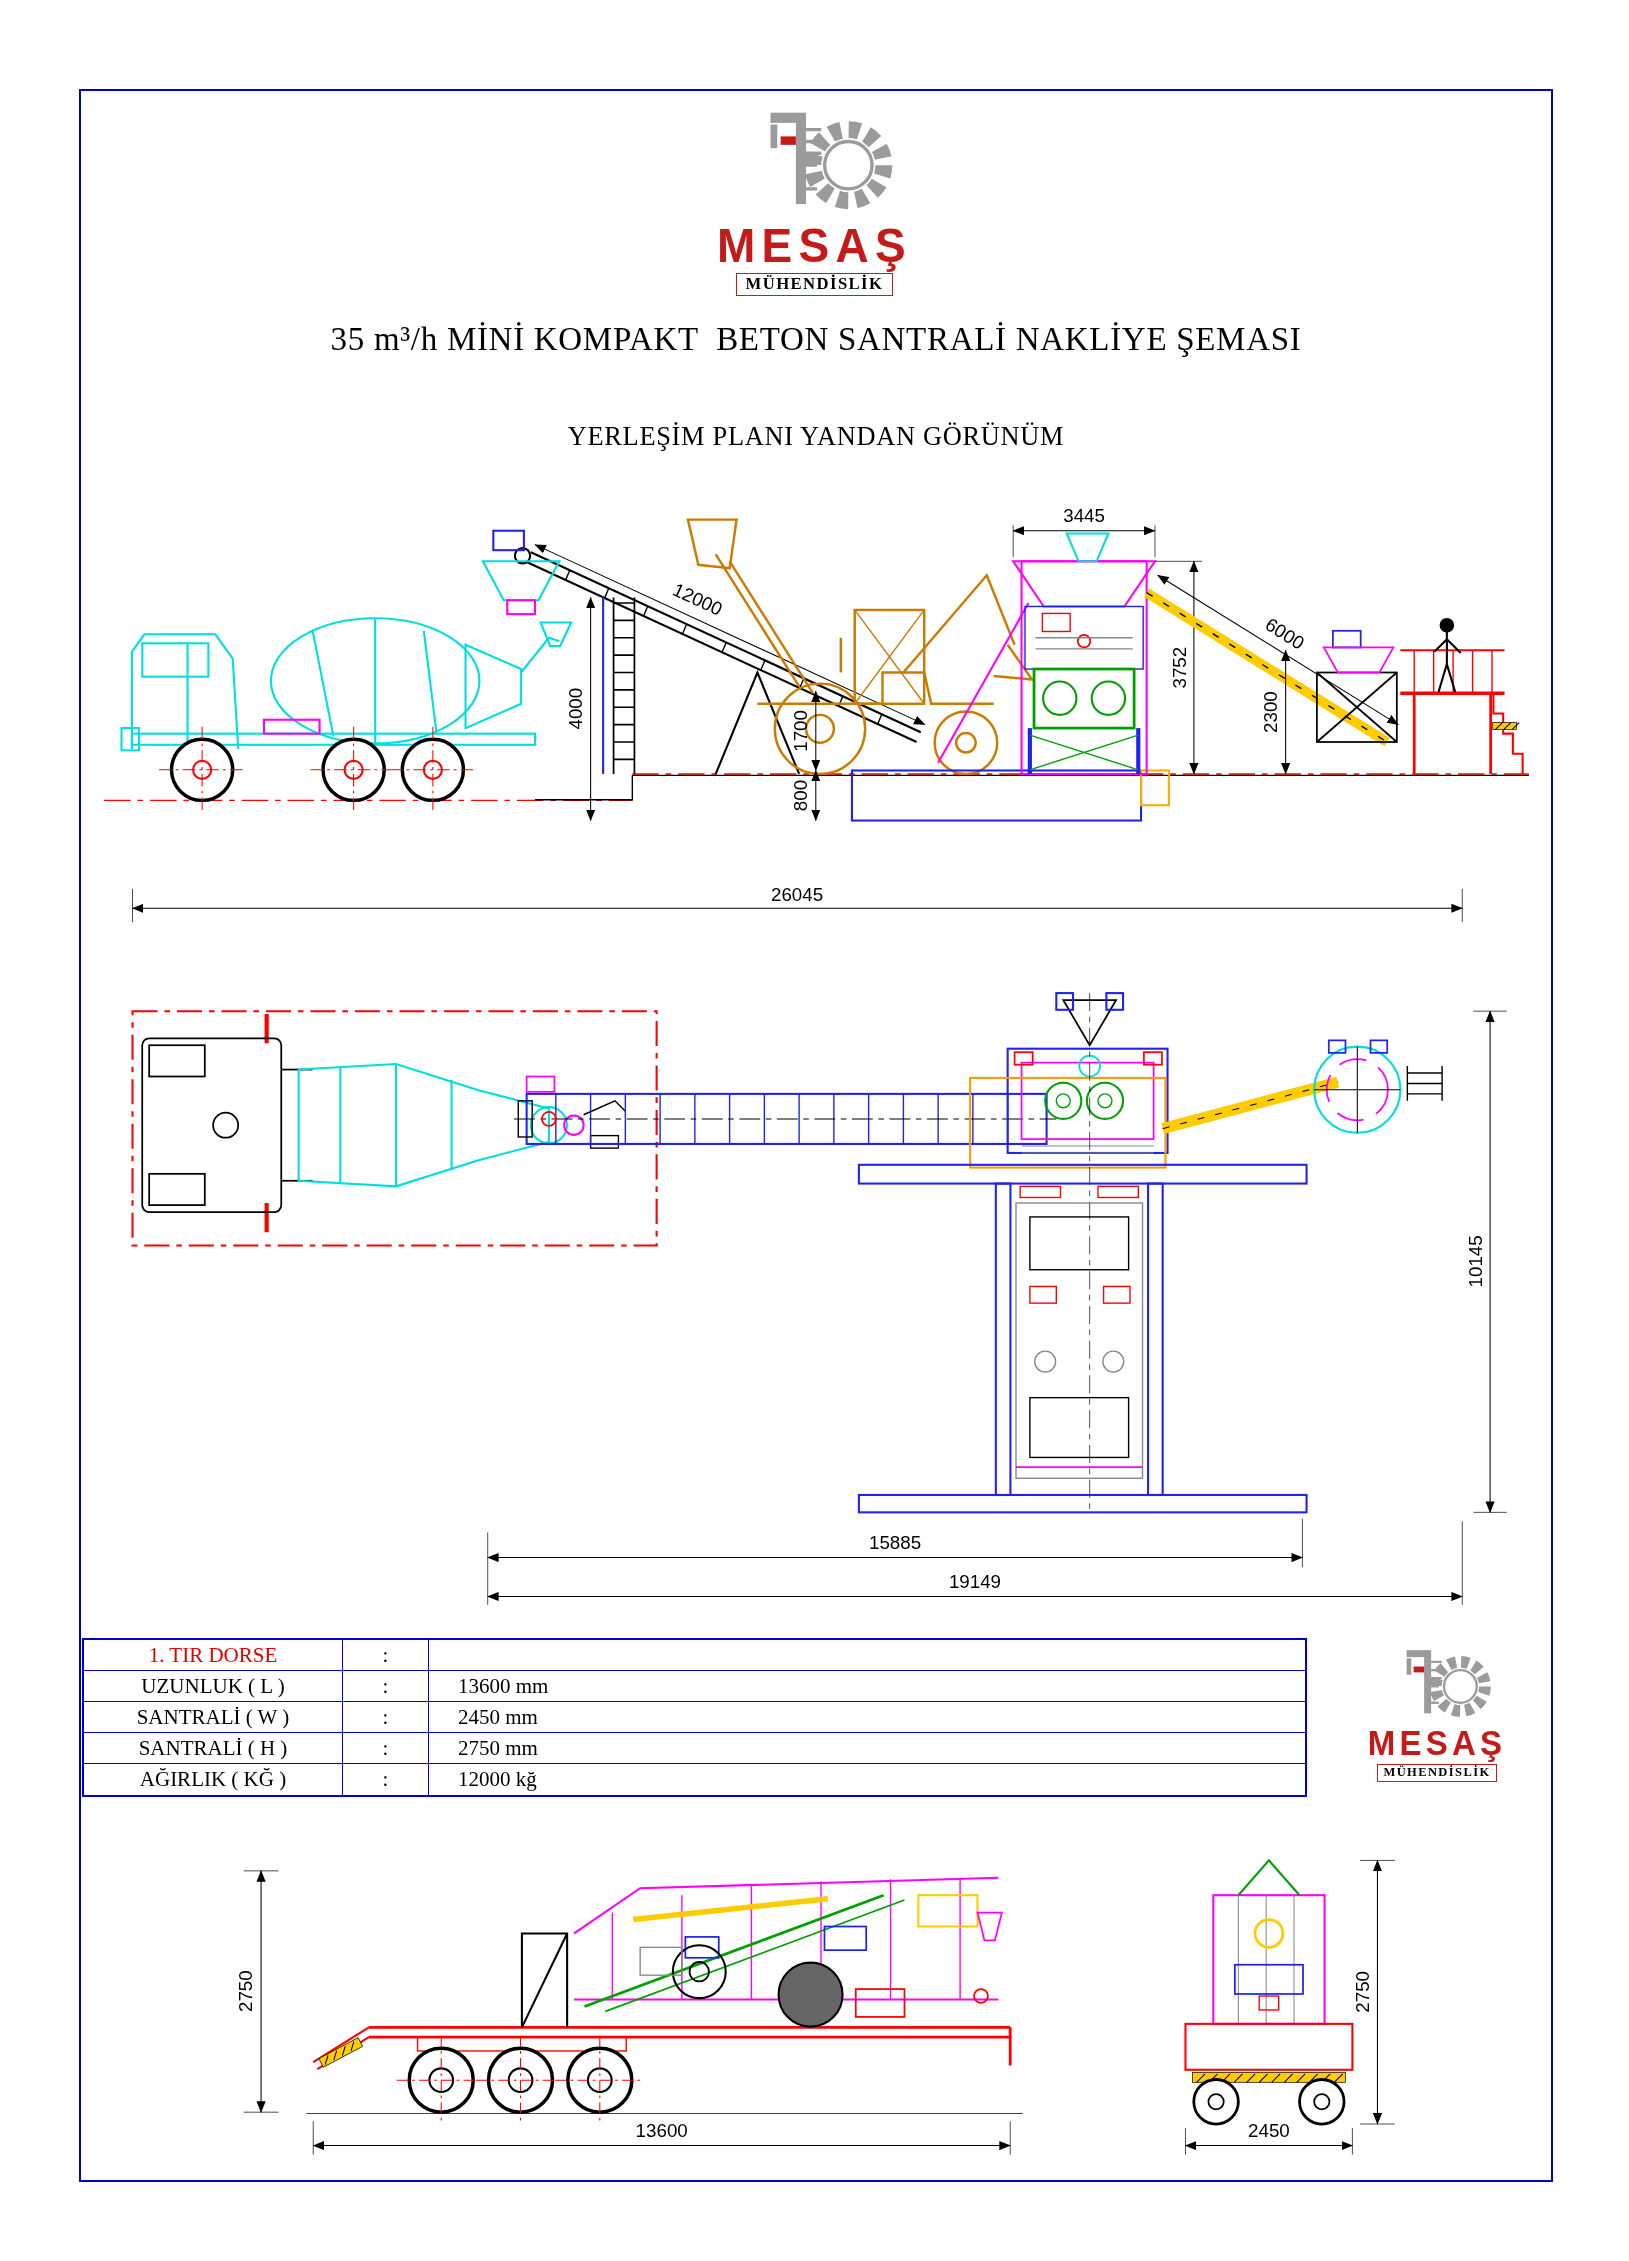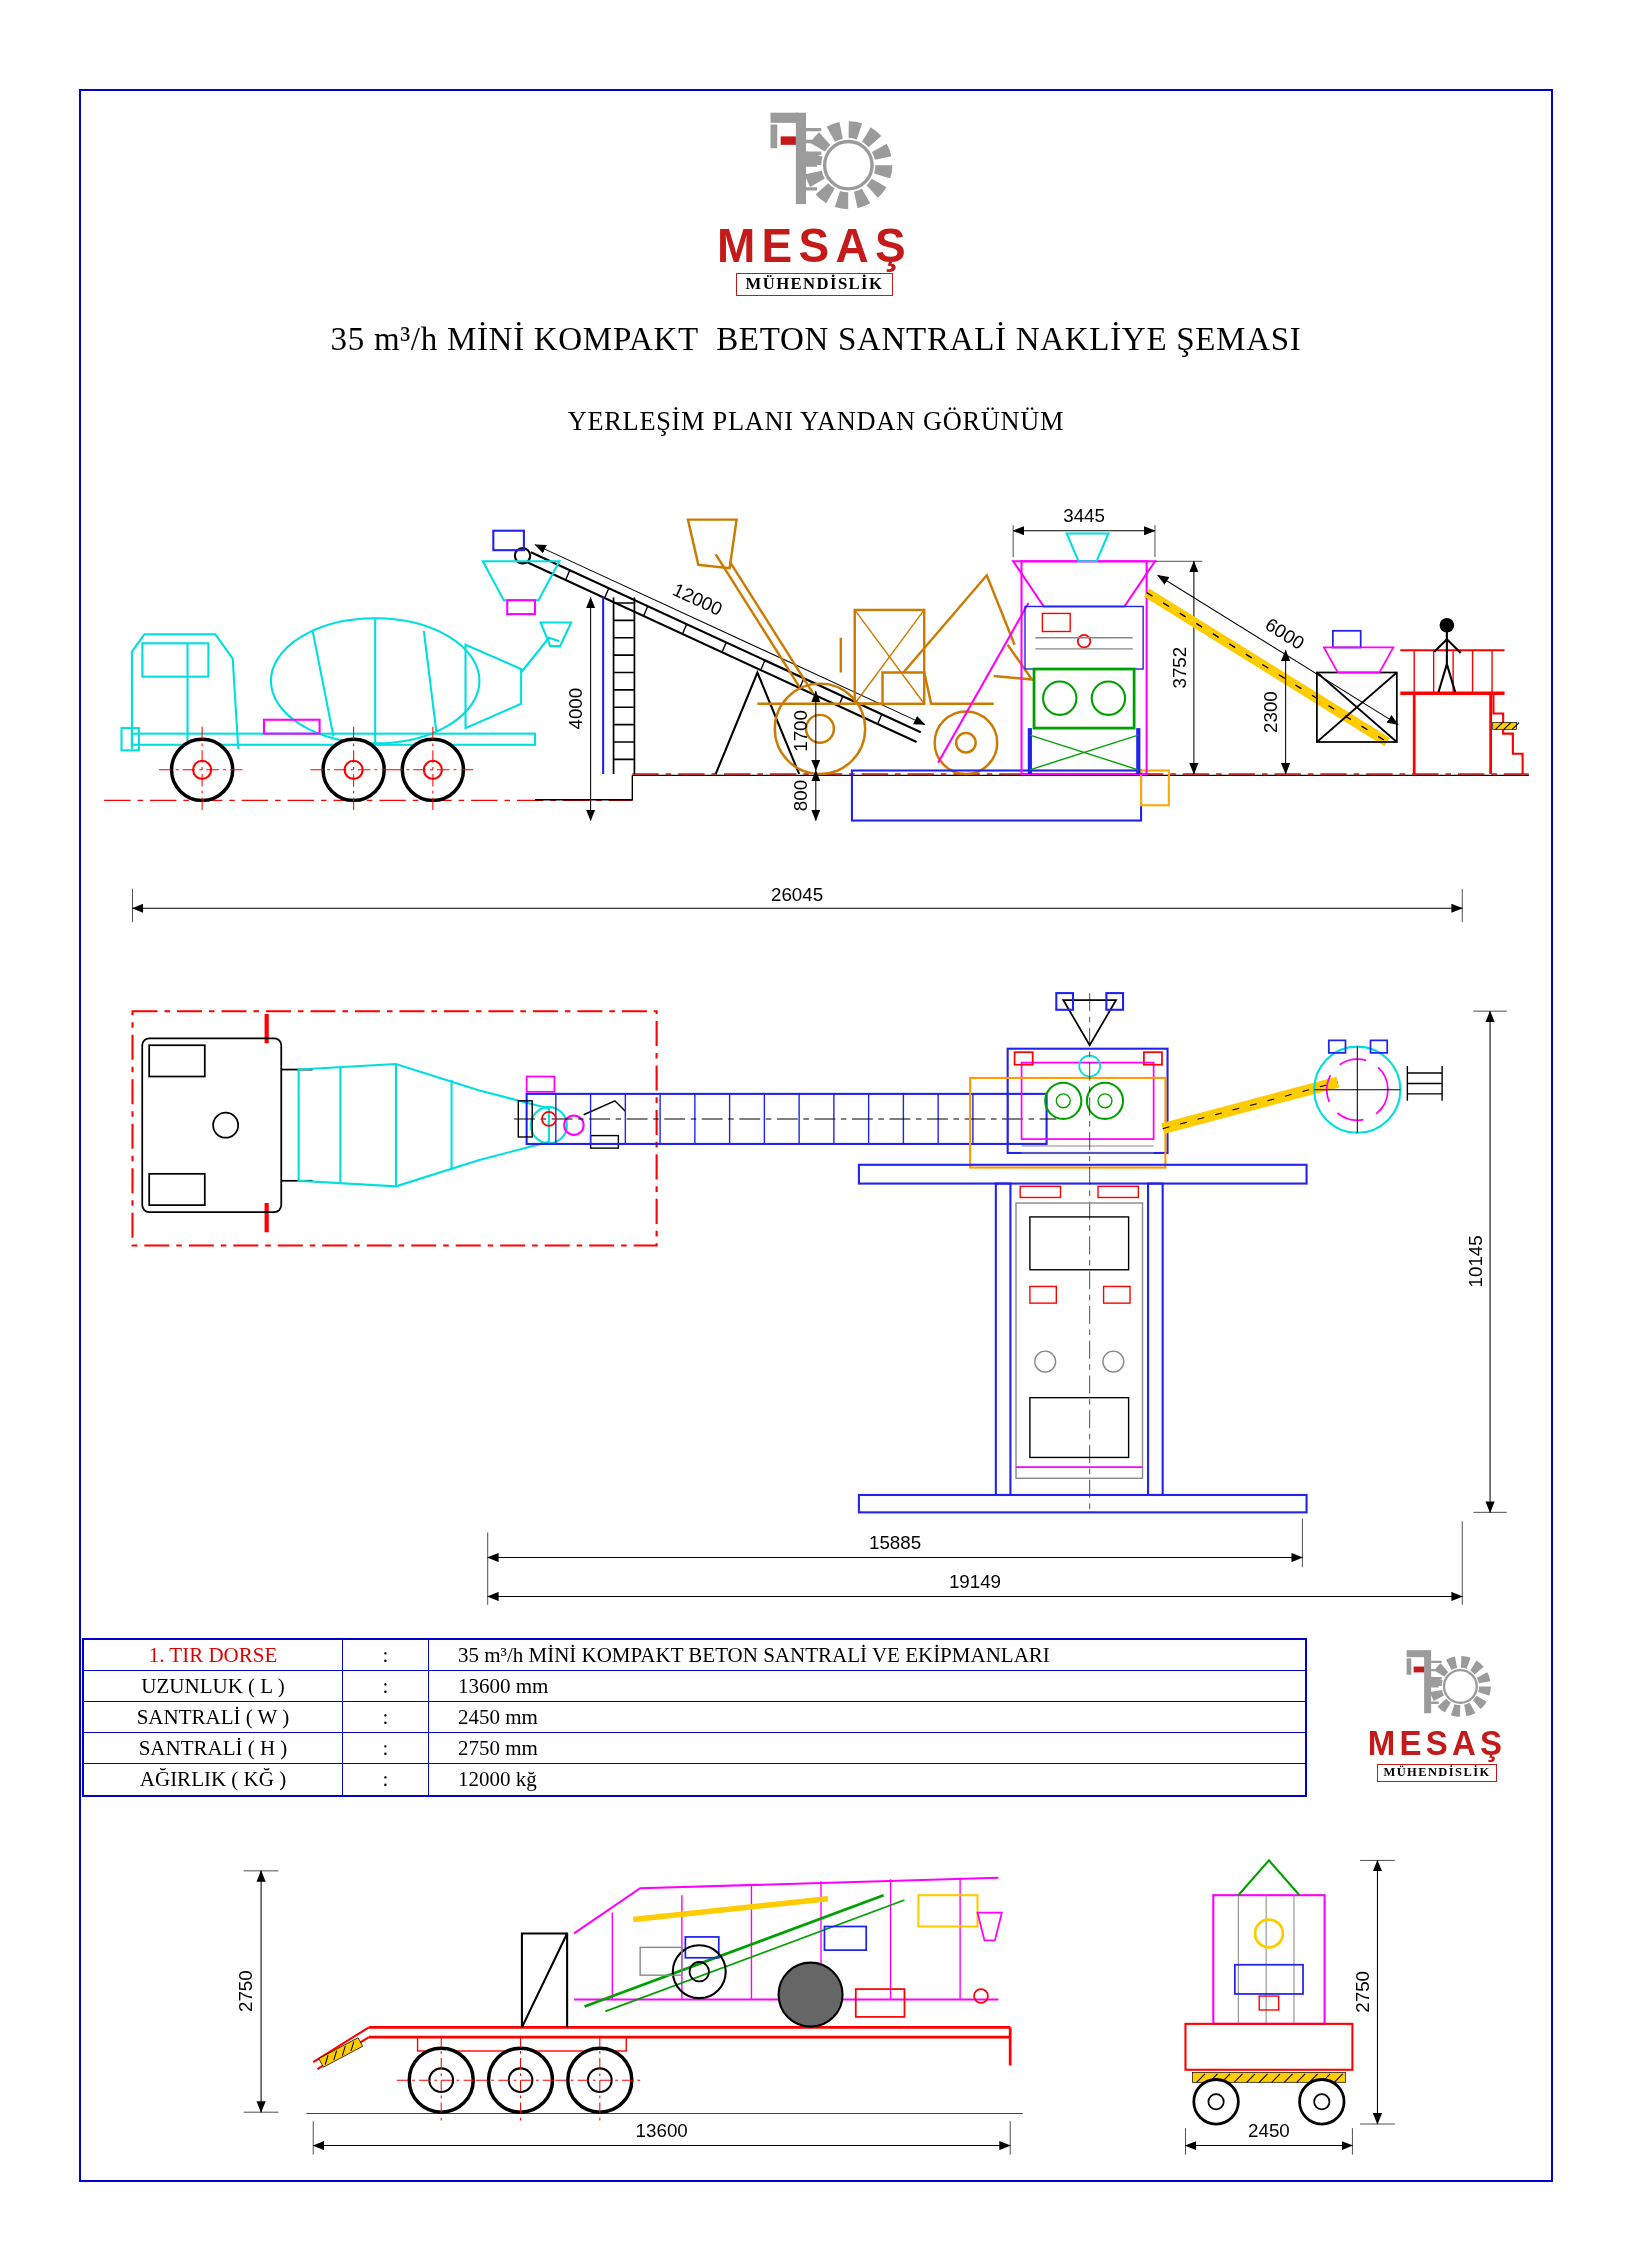--- a/index.html
+++ b/index.html
@@ -32,21 +32,21 @@
   .logo-small .logo-sub { font-size:12.5px; padding:0.7px 5.6px; }
   
   .title {
     position:absolute; left:79px; width:1474px; top:321px; text-align:center;
     font-size:33px; white-space:pre-wrap; letter-spacing:0.7px;
   }
   .subhead {
     position:absolute; left:79px; width:1474px; text-align:center;
     font-size:26.4px; letter-spacing:0.7px;
   }
-  .subhead-1 { top:406px; }
+  .subhead-1 { top:421px; }
   .subhead-2 { top:929px; }
   
   .drw { position:absolute; }
   #side-view   { left:104px; top:464px;  width:1425px; height:417px; }
   #dim-strip   { left:104px; top:883px; width:1425px; height:45px; }
   #top-view    { left:104px; top:972px; width:1425px; height:640px; }
   #trailer-view{ left:195px; top:1829px; width:1252px; height:348px; }
   text.dim { font-family:"Liberation Sans", sans-serif; font-size:27px; fill:#000; }
   
   .spec-table {
@@ -382,21 +382,20 @@
       <path d="M1954,790 V910" stroke="#000" stroke-width="1"></path>
       <line x1="552" y1="898" x2="1954" y2="898" stroke="#000" stroke-width="1.5" marker-start="url(#m-tv)" marker-end="url(#m-tv)"></line>
       <text class="dim" text-anchor="middle" x="1253" y="886">19149</text>
     </g>
   </svg>
 
   <div class="spec-table">
     <div class="t-row">
       <div class="t-label t-red">1. TIR DORSE</div>
       <div class="t-sep">:</div>
-      <div class="t-value">35 m³/h MİNİ KOMPAKT BETON SANTRALİ VE EKİPMANLARI</div>
     </div>
     <div class="t-row">
       <div class="t-label">UZUNLUK ( L )</div>
       <div class="t-sep">:</div>
       <div class="t-value">13600 mm</div>
     </div>
     <div class="t-row">
       <div class="t-label">SANTRALİ ( W )</div>
       <div class="t-sep">:</div>
       <div class="t-value">2450 mm</div>

